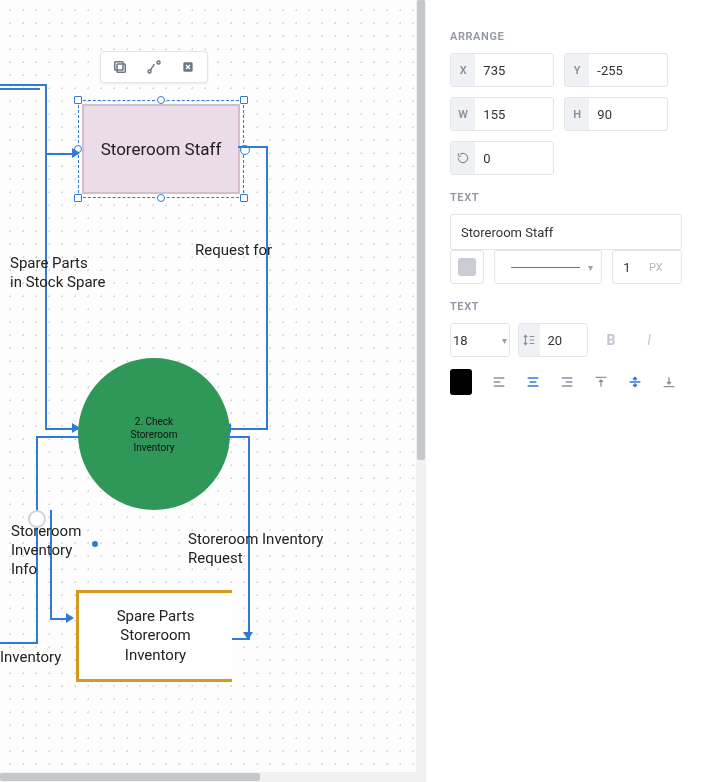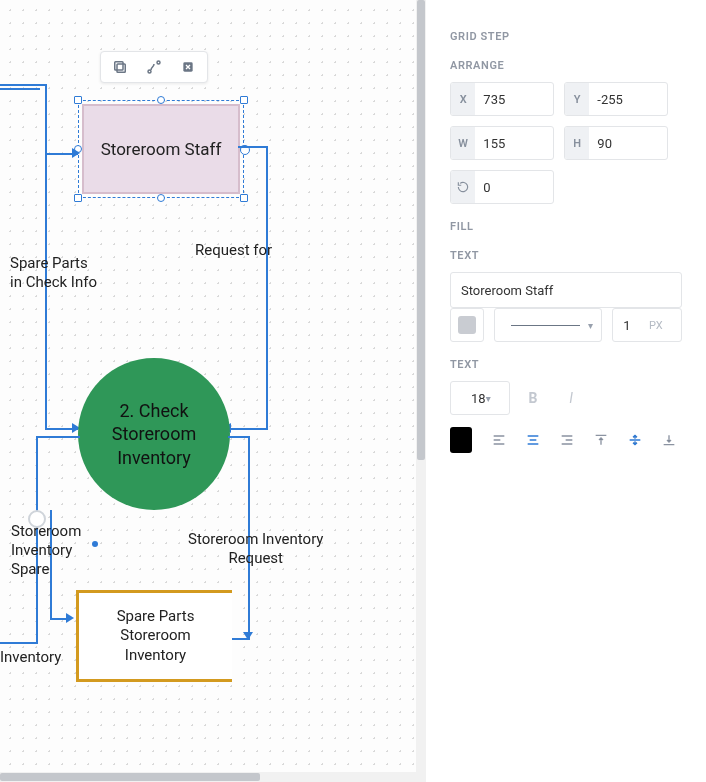--- a/index.html
+++ b/index.html
@@ -10,21 +10,21 @@
   .scroll-thumb{position:absolute;left:1px;top:0;width:8px;height:460px;background:#c4c7cc;border-radius:2px}
   .scroll-h{position:absolute;left:0;bottom:0;width:416px;height:10px;background:#f1f1f1}
   .scroll-h .thumb{position:absolute;top:1px;left:0;width:260px;height:8px;background:#c4c7cc;border-radius:2px}
   
   .sel-rect{position:absolute;border:2px solid #d6bdcc;background:#eadce8;display:flex;align-items:center;justify-content:center;font-size:17px;color:#222}
   .sel-outline{position:absolute;border:1px dashed #2f7bd6}
   .handle{position:absolute;width:8px;height:8px;border:1px solid #2f7bd6;background:#fff;border-radius:50%}
   .handle.sq{border-radius:1px}
   .toolbar-float{position:absolute;background:#fff;border:1px solid #e3e5e8;border-radius:4px;box-shadow:0 1px 3px rgba(0,0,0,.08);display:flex;align-items:center;padding:4px 8px;gap:12px}
   .tf-icon{width:22px;height:22px;display:flex;align-items:center;justify-content:center;color:#6b7685}
-  .circle-node{position:absolute;border-radius:50%;background:#2f9758;display:flex;align-items:center;justify-content:center;text-align:center;font-size:18px;color:#111;line-height:1.3}
+  .circle-node{position:absolute;border-radius:50%;background:#2f9758;display:flex;align-items:center;justify-content:center;text-align:center;font-size:10px;color:#111;line-height:1.3}
   .edge{position:absolute;background:#2f7bd6}
   .edge.h{height:2px}
   .edge.v{width:2px}
   .arrow{position:absolute;width:0;height:0}
   .arrow.right{border-top:5px solid transparent;border-bottom:5px solid transparent;border-left:8px solid #2f7bd6}
   .arrow.down{border-left:5px solid transparent;border-right:5px solid transparent;border-top:8px solid #2f7bd6}
   .arrow.left{border-top:5px solid transparent;border-bottom:5px solid transparent;border-right:8px solid #2f7bd6}
   .clabel{position:absolute;font-size:15px;color:#222;line-height:1.25;background:transparent}
   .store-box{position:absolute;border:3px solid #d39a1f;border-right:none;background:#fff;display:flex;align-items:center;justify-content:center;text-align:center;font-size:15px;color:#222;line-height:1.3}
   .tiny-dot{position:absolute;width:6px;height:6px;border-radius:50%;background:#2f7bd6}
@@ -132,47 +132,46 @@
 
   <div class="store-box" style="left:76px;top:590px;width:156px;height:92px">
     <div>
       <span>Spare Parts</span><br>
       <span>Storeroom</span><br>
       <span>Inventory</span>
     </div>
   </div>
 
   <div class="clabel" style="left:10px;top:254px">
-    <span>Spare Parts</span><br><span>in Check Info</span>
+    <span>Spare Parts</span><br><span>in Stock Spare</span>
   </div>
   <div class="clabel" style="left:195px;top:241px;text-align:center">
     <span>Request for</span><br>
   </div>
   <div class="clabel" style="left:11px;top:522px">
-    <span>Storeroom</span><br><span>Inventory</span><br><span>Spare</span>
-  </div>
-  <div class="clabel" style="left:188px;top:530px;text-align:center">
+    <span>Storeroom</span><br><span>Inventory</span><br><span>Info</span>
+  </div>
+  <div class="clabel" style="left:188px;top:530px;text-align:left">
     <span>Storeroom Inventory</span><br><span>Request</span>
   </div>
   <div class="clabel" style="left:0px;top:648px">
     <span>Inventory</span>
   </div>
 
   <div class="scroll-h">
       <div class="thumb"></div>
     </div>
 </div>
 
 <div class="scroll-v">
   <div class="scroll-thumb"></div>
 </div>
 
 <div class="panel">
 
-  <div class="sec-head">GRID STEP</div>
 
   <div class="sec-head">ARRANGE</div>
   <div class="row">
     <div class="field" style="width:104px">
       <div class="prefix">X</div>
       <input value="735" style="">
     </div>
     <div class="field" style="width:104px">
       <div class="prefix">Y</div>
       <input value="-255" style="">
@@ -193,44 +192,51 @@
       <div class="prefix">
         <svg width="14" height="14" viewBox="0 0 24 24" fill="none" stroke="#87909d" stroke-width="2">
             <path d="M4 12a8 8 0 1 0 3-6.2"></path>
             <path d="M4 4v5h5"></path>
           </svg>
       </div>
       <input value="0" style="">
     </div>
   </div>
 
-  <div class="sec-head">FILL</div>
 
   <div class="sec-head">TEXT</div>
   <input class="full-input" value="Storeroom Staff" style="">
 
   <div class="row">
     <div class="field" style="width:34px;justify-content:center">
       <div style="width:18px;height:18px;background:#c9ccd2;border-radius:3px"></div>
     </div>
     <div class="field stroke-style" style="width:108px">
       <div class="stroke-line"></div>
       <span class="chev">▾</span>
     </div>
     <div class="field" style="width:70px">
       <input style="width: 28px; text-align: center;" value="1">
       <span class="px-suffix">PX</span>
     </div>
   </div>
 
   <div class="sec-head">TEXT</div>
   <div class="text-row">
-    <div class="field" style="width:60px;padding:0 20px;justify-content:space-between">
+    <div class="field" style="width:60px;padding:0 2px;justify-content:space-between">
       <span style="font-size:13px;color:#333">18</span>
       <span class="chev">▾</span>
+    </div>
+    <div class="field" style="width:70px">
+      <div class="prefix">
+        <svg width="14" height="14" viewBox="0 0 24 24" fill="none" stroke="#87909d" stroke-width="2">
+            <path d="M6 4v16M3 7l3-3 3 3M3 17l3 3 3-3M13 6h8M13 12h8M13 18h8"></path>
+          </svg>
+      </div>
+      <input value="20" style="">
     </div>
     <div class="toolbtn" style="font-weight:700;color:#c3c8d0">B</div>
     <div class="toolbtn" style="font-style:italic;color:#c3c8d0">I</div>
   </div>
   <div class="text-row">
     <div class="color-chip"></div>
     <div class="toolbtn">
       <svg width="16" height="16" viewBox="0 0 24 24" stroke="#8b93a1" stroke-width="2">
           <path d="M4 6h16M4 12h10M4 18h16"></path>
         </svg>

